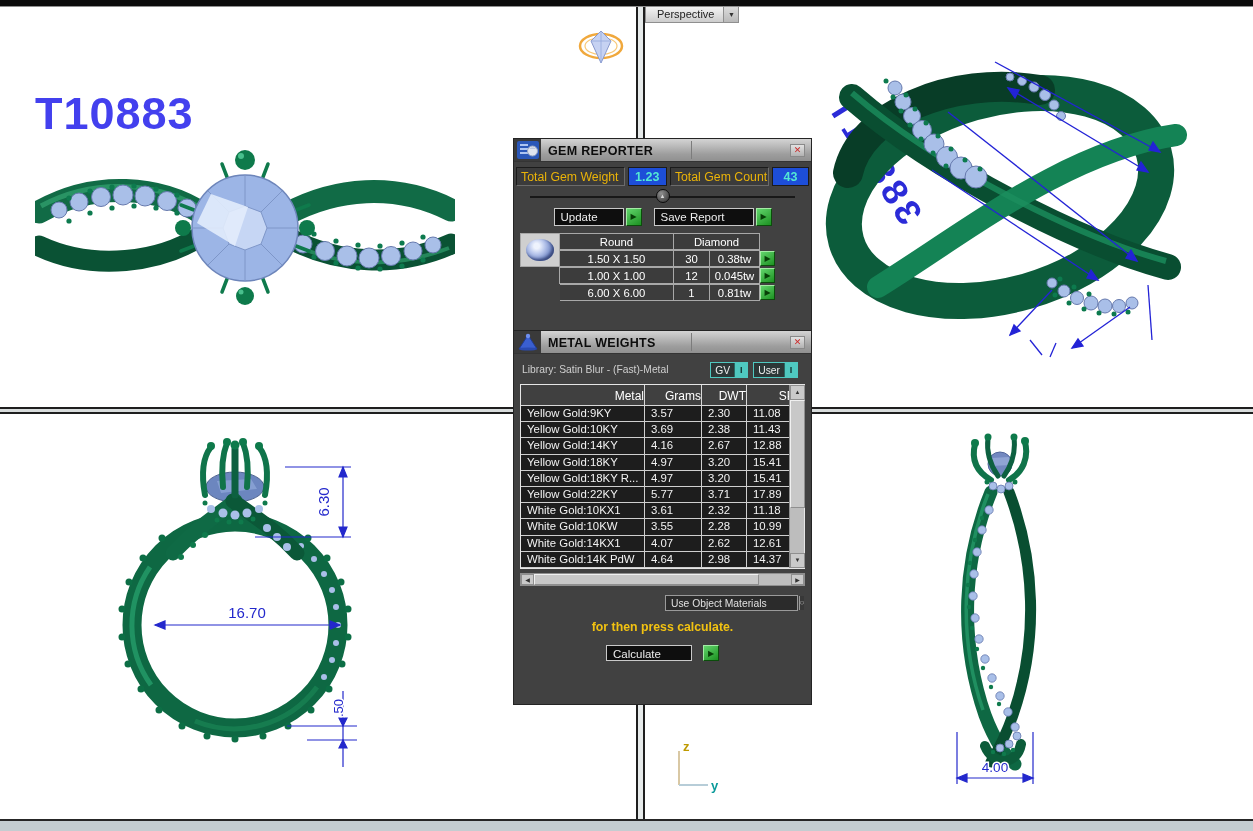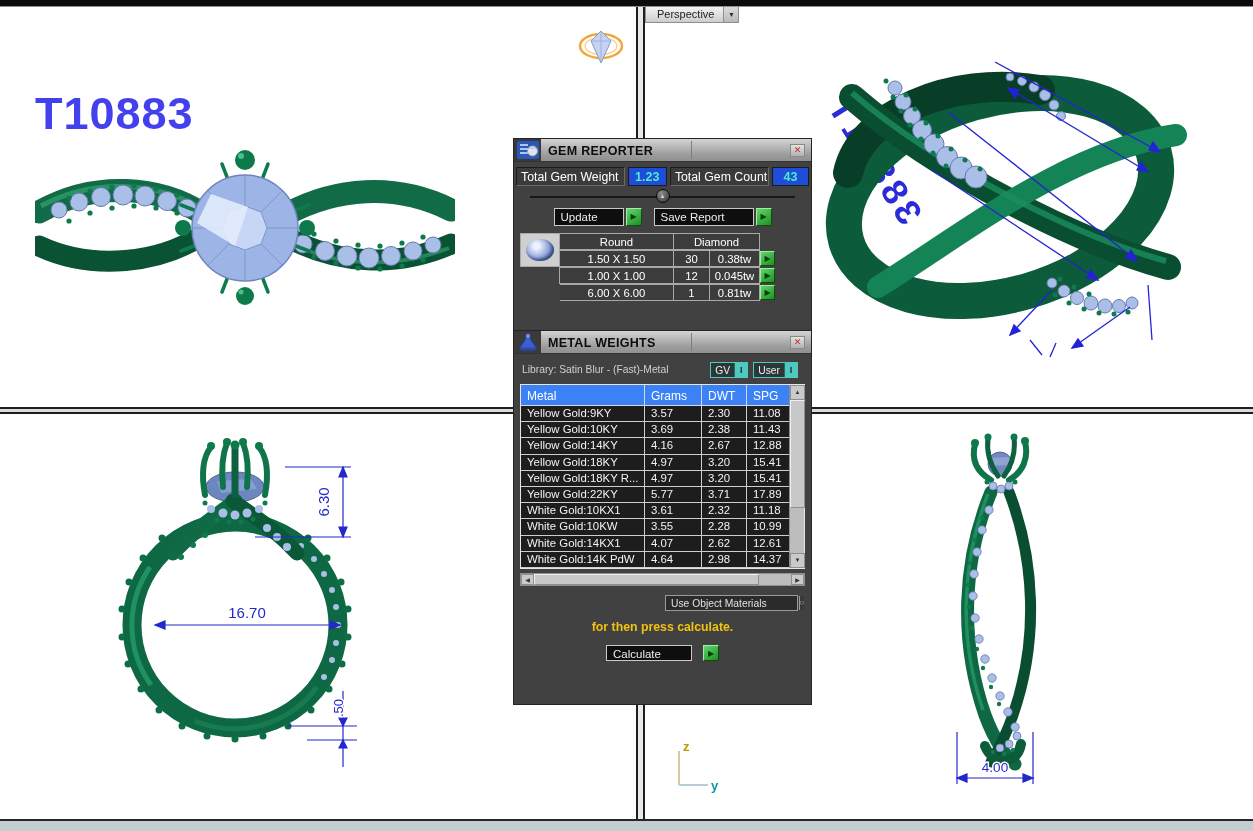--- a/index.html
+++ b/index.html
@@ -38,21 +38,21 @@
   .titletext { width:150px; font-weight:700; font-size:12.5px; color:#0c0c0c; padding:5px 0 0 7px; letter-spacing:.3px; }
   .titlesep { width:1px; background:#7c7c7c; margin:2px 0; }
   .titlefill { flex:1; }
   .xbtn { width:15px; height:13px; margin:5px 6px 0 0; background:linear-gradient(#e2e2e2,#b2b2b2);
           border:1px solid #8a8a8a; color:#cc2b2b; font-weight:700; font-size:9px; line-height:11px;
           text-align:center; cursor:default; flex:none; }
 
   
   .gr-row1 { display:flex; margin:5px 2px 0 2px; gap:3px; }
   .gr-label { background:#3b3b3b; border:1px solid #1b1b1b; border-bottom-color:#6b6b6b; border-right-color:#6b6b6b;
-              color:#ffffff; font-size:12.3px; height:19px; padding:2px 0 0 4px; white-space:nowrap; overflow:hidden; }
+              color:#eab308; font-size:12.3px; height:19px; padding:2px 0 0 4px; white-space:nowrap; overflow:hidden; }
   .gr-value { background:#1d4ed8; border:1px solid #1b1b1b; color:#52e8d4; font-size:12.5px; font-weight:700;
               height:19px; text-align:center; padding-top:2px; }
   .gr-slider { position:relative; height:15px; margin:3px 16px 0 16px; }
   .gr-slider .line { position:absolute; left:0; right:0; top:7px; height:2px; background:#181818; }
   .gr-knob { position:absolute; left:50%; top:0; width:14px; height:14px; margin-left:-7px; border-radius:50%;
              background:radial-gradient(circle at 35% 30%,#909090,#2c2c2c); border:1px solid #0c0c0c;
              color:#d8d8d8; font-size:6px; text-align:center; line-height:13px; }
   .gr-btnrow { display:flex; justify-content:center; gap:12px; margin-top:4px; height:18px; }
   .btn-dark { background:#0e0e0e; border:1px solid #c9c9c9; color:#ececec; font-size:11.5px; padding:2px 0 0 6px; }
   .btn-green { width:16px; height:100%; background:linear-gradient(145deg,#62d56c,#1c9121);
@@ -70,22 +70,22 @@
   .gr-arrowcell { border:none; background:transparent; display:flex; align-items:center; justify-content:flex-start; }
 
   
   .mw-librow { display:flex; align-items:center; margin:7px 13px 0 8px; height:17px; }
   .mw-lib { color:#cfcfcf; font-size:10.3px; flex:1; }
   .mw-toggle { display:flex; border:1px solid #4fc8c0; background:#2c3838; height:16px; margin-left:5px; }
   .mw-toggle .tl { color:#efefef; font-size:10.3px; padding:2px 4px 0 4px; }
   .mw-toggle .ti { width:13px; background:#4fc8c0; color:#10302e; font-weight:700; font-size:9px;
                    text-align:center; line-height:15px; border-left:1px solid #2a6a66; }
   .mw-tablewrap { position:relative; margin:6px 6px 0 6px; border:1px solid #e6e6e6; background:#1d1d1d; }
-  .mw-header { display:grid; grid-template-columns:124px 57px 45px 1fr; background:#3b82f6; height:21px;
-               border-bottom:1px solid #d9d9d9; }
+  .mw-header { display:grid; grid-template-columns:124px 57px 45px 1fr; background:#404040; height:21px;
+               border-bottom:1px solid #d9d9d9;text-align:right; }
   .mw-header div { color:#fff; font-size:12px; padding:4px 0 0 6px; border-right:1px solid #d9d9d9;
                    overflow:hidden; white-space:nowrap; }
   .mw-header div:last-child { border-right:none; }
   .mw-row { display:grid; grid-template-columns:124px 57px 45px 1fr; height:16.2px;
             border-bottom:1px solid #cfcfcf; background:#1d1d1d; }
   .mw-row:last-child { border-bottom:none; }
   .mw-row div { color:#f2f2f2; font-size:11.4px; padding:1px 0 0 6px; border-right:1px solid #cfcfcf;
                 overflow:hidden; white-space:nowrap; }
   .mw-row div:last-child { border-right:none; }
   .vsb { position:absolute; right:0; top:0; bottom:0; width:15px; background:#bdbdbd; border-left:1px solid #8f8f8f; }

